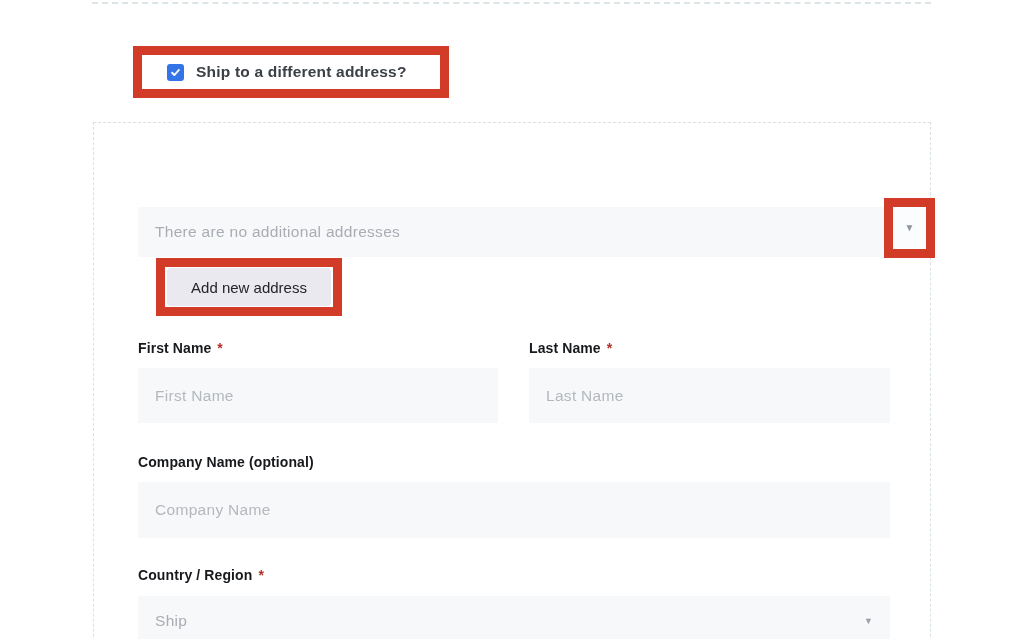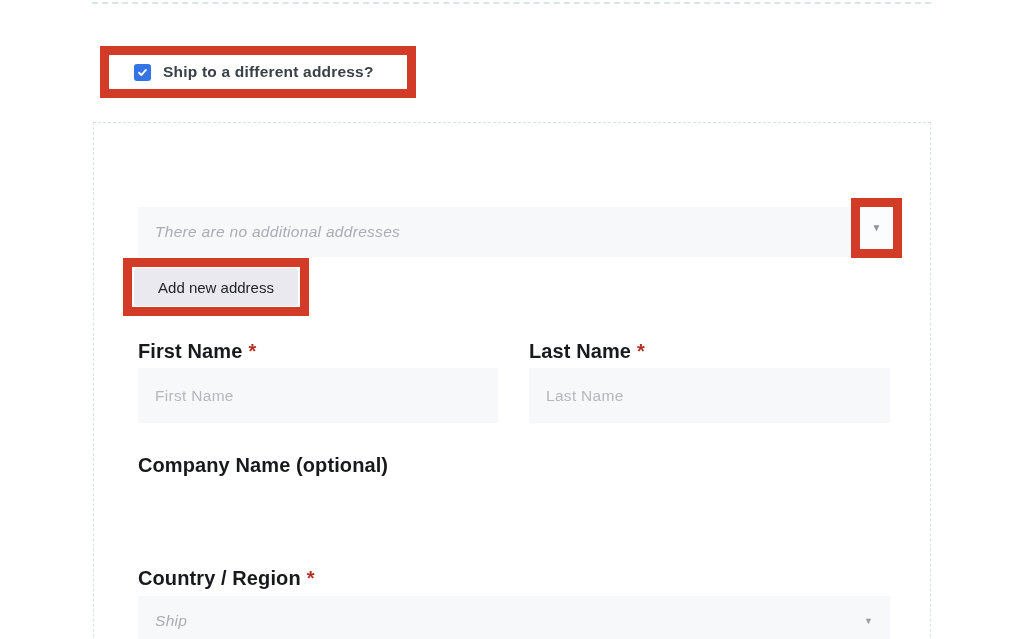--- a/index.html
+++ b/index.html
@@ -27,20 +27,21 @@
     border: 1px dashed #d8e2e5;
     border-bottom: none;
     background: #ffffff;
   }
 
   
   .anno {
     position: absolute;
     border: 9px solid #d23b28;
     z-index: 6;
+    margin-left: 33px;
   }
   .anno-inner {
     width: 100%; height: 100%;
     background: #ffffff;
     display: flex; align-items: center;
   }
   #anno-checkbox { left: 100px; top: 46px; width: 316px; height: 52px; }
   #anno-checkbox .anno-inner { padding-left: 25px; gap: 12px; }
   #anno-arrow { left: 851px; top: 198px; width: 51px; height: 60px; }
   #anno-arrow .anno-inner { background: #fbfcfd; justify-content: center; }
@@ -60,38 +61,37 @@
   }
 
   
   .section-label {
     position: absolute; left: 138px; top: 177px;
     font-size: 16.5px; font-weight: 600; color: #1d1f22; letter-spacing: .1px;
     z-index: 2;
   }
   .field-label {
     position: absolute;
-    font-size: 20px; font-weight: 600; color: #17191c; letter-spacing: .1px;
+    font-size: 14px; font-weight: 600; color: #17191c; letter-spacing: .1px;
     z-index: 2;
   }
   .req { color: #b23127; margin-left: 6px; font-weight: 700; }
   #label-first   { left: 138px; top: 340px; }
   #label-last    { left: 529px; top: 340px; }
   #label-company { left: 138px; top: 454px; }
   #label-country { left: 138px; top: 567px; }
 
   
   .select-box {
     position: absolute;
     background: #f7f8f9;
     display: flex; align-items: center;
     padding: 0 17px;
     cursor: pointer;
     z-index: 2;
-    font-style: italic;
   }
   #address-select { left: 138px; top: 207px; width: 752px; height: 50px; }
   #country-select { left: 138px; top: 596px; width: 752px; height: 50px; justify-content: space-between; }
   .ph { color: #a9adb3; font-size: 15.5px; letter-spacing: .3px; }
   .arrow { color: #8f959c; font-size: 10px; line-height: 1; }
   .arrow.small { font-size: 9px; color: #9aa0a6; }
 
   
   .input {
     position: absolute;
@@ -162,20 +162,21 @@
   <input class="input" id="input-first" type="text" placeholder="First Name" style="">
 
   <div class="field-label" id="label-last">
     <span>Last Name</span><span class="req">*</span>
   </div>
   <input class="input" id="input-last" type="text" placeholder="Last Name" style="">
 
   <div class="field-label" id="label-company">
     <span>Company Name (optional)</span>
   </div>
+  <input class="input" id="input-company" type="text" placeholder="Company Name" style="">
 
   <div class="field-label" id="label-country">
     <span>Country / Region</span><span class="req">*</span>
   </div>
   <div class="select-box" id="country-select">
     <span class="ph">Ship</span>
     <span class="arrow small">▼</span>
   </div>
 
 </div>

